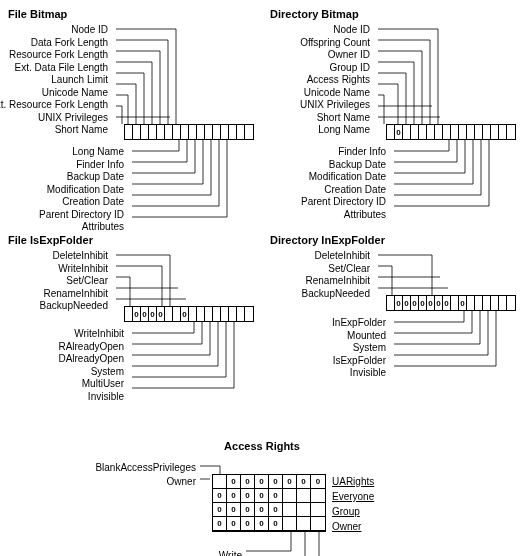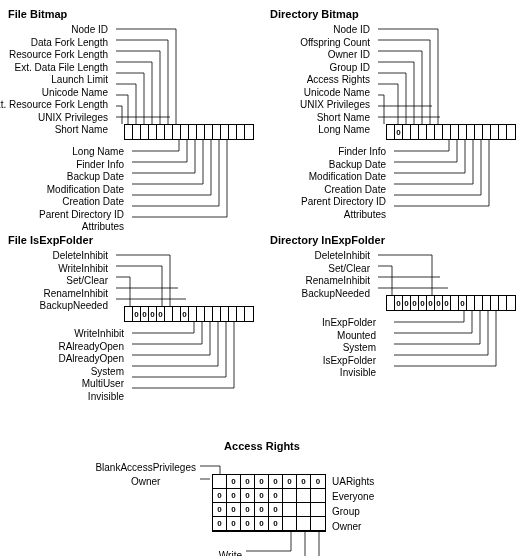--- a/index.html
+++ b/index.html
@@ -97,25 +97,25 @@
     display: flex;
     align-items: flex-start;
     gap: 6px;
   }
   .ar-right-labels {
     display: flex;
     flex-direction: column;
     gap: 1px;
     margin-top: 1px;
   }
-  .ar-right-labels .lbl { line-height: 14px; }
+  .ar-right-labels .lbl { line-height: 14px; text-decoration: underline; }
   .ar-left-labels {
     display: flex;
     flex-direction: column;
-    align-items: center;
+    align-items: flex-end;
     gap: 1px;
   }
   .ar-left-labels .lbl { line-height: 13px; }
   .ar-bottom-labels {
     display: flex;
     flex-direction: column;
     align-items: flex-end;
     gap: 1px;
     margin-top: 4px;
   }
@@ -325,21 +325,21 @@
         <div class="bit">0</div>
         <div class="bit"></div>
         <div class="bit">0</div>
         <div class="bit"></div>
         <div class="bit"></div>
         <div class="bit"></div>
         <div class="bit"></div>
         <div class="bit"></div>
         <div class="bit"></div>
       </div>
-      <div class="labels-bottom" style="position:absolute; right:140px; top:67px;">
+      <div class="labels-bottom" style="position:absolute; right:130px; top:67px;">
         <span class="lbl">InExpFolder</span>
         <span class="lbl">Mounted</span>
         <span class="lbl">System</span>
         <span class="lbl">IsExpFolder</span>
         <span class="lbl">Invisible</span>
       </div>
       <svg class="connector-svg" width="250" height="180">
         <path d="M108 5  h54 v40"></path>
         <path d="M108 16 h14 v29"></path>
         <path d="M108 27 h62"></path>

